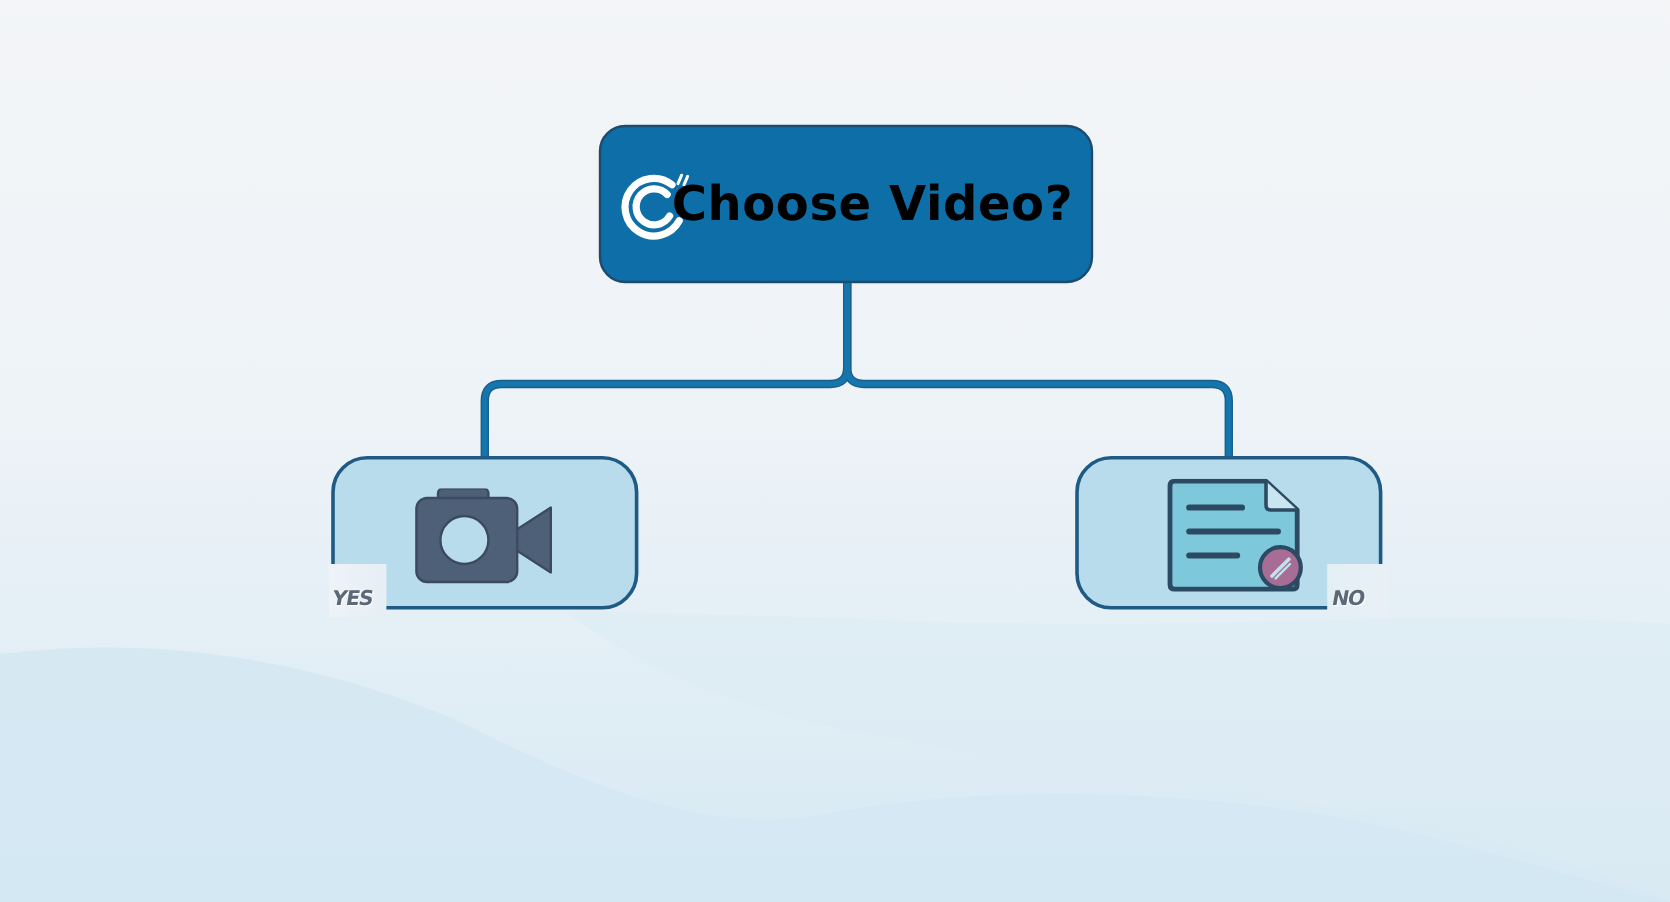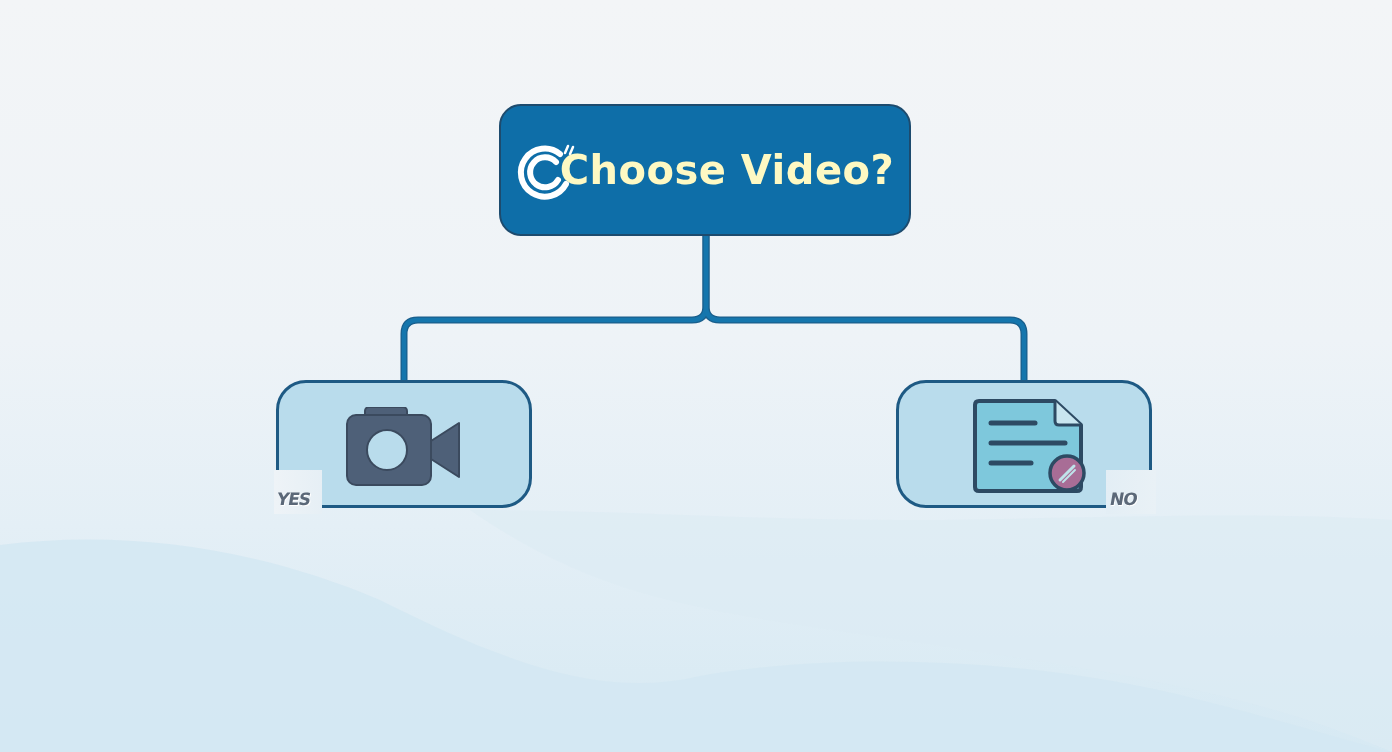--- a/index.html
+++ b/index.html
@@ -10,21 +10,21 @@
   }
   .bg-waves { position: absolute; left: 0; top: 0; width: 1392px; height: 752px; }
   .diagram { position: absolute; left: 0; top: 0; width: 1392px; height: 752px; }
   .root-node {
     position: absolute; left: 499px; top: 104px; width: 412px; height: 132px;
     box-sizing: border-box; background: #0e6ea8; border: 2px solid #1d4b6e; border-radius: 22px;
     display: flex; align-items: center; justify-content: center; cursor: pointer;
   }
   .root-node .logo { width: 62px; height: 62px; margin-right: 2px; margin-top: 2px; }
   .root-node .title {
-    color: #fef9c3; font-size: 40px; font-weight: bold; letter-spacing: 0.5px;
+    color: #000000; font-size: 40px; font-weight: bold; letter-spacing: 0.5px;
     font-family: "DejaVu Sans", sans-serif; margin-left: -20px;
   }
   .branch {
     position: absolute; box-sizing: border-box; background: #b9dcec;
     border: 3px solid #1e5a84; border-radius: 30px; cursor: pointer;
   }
   .branch.yes { left: 276px; top: 380px; width: 256px; height: 128px; }
   .branch.no { left: 896px; top: 380px; width: 256px; height: 128px; }
   .branch .icon { position: absolute; }
   .branch.yes .icon { left: 66px; top: 24px; width: 118px; height: 80px; }

